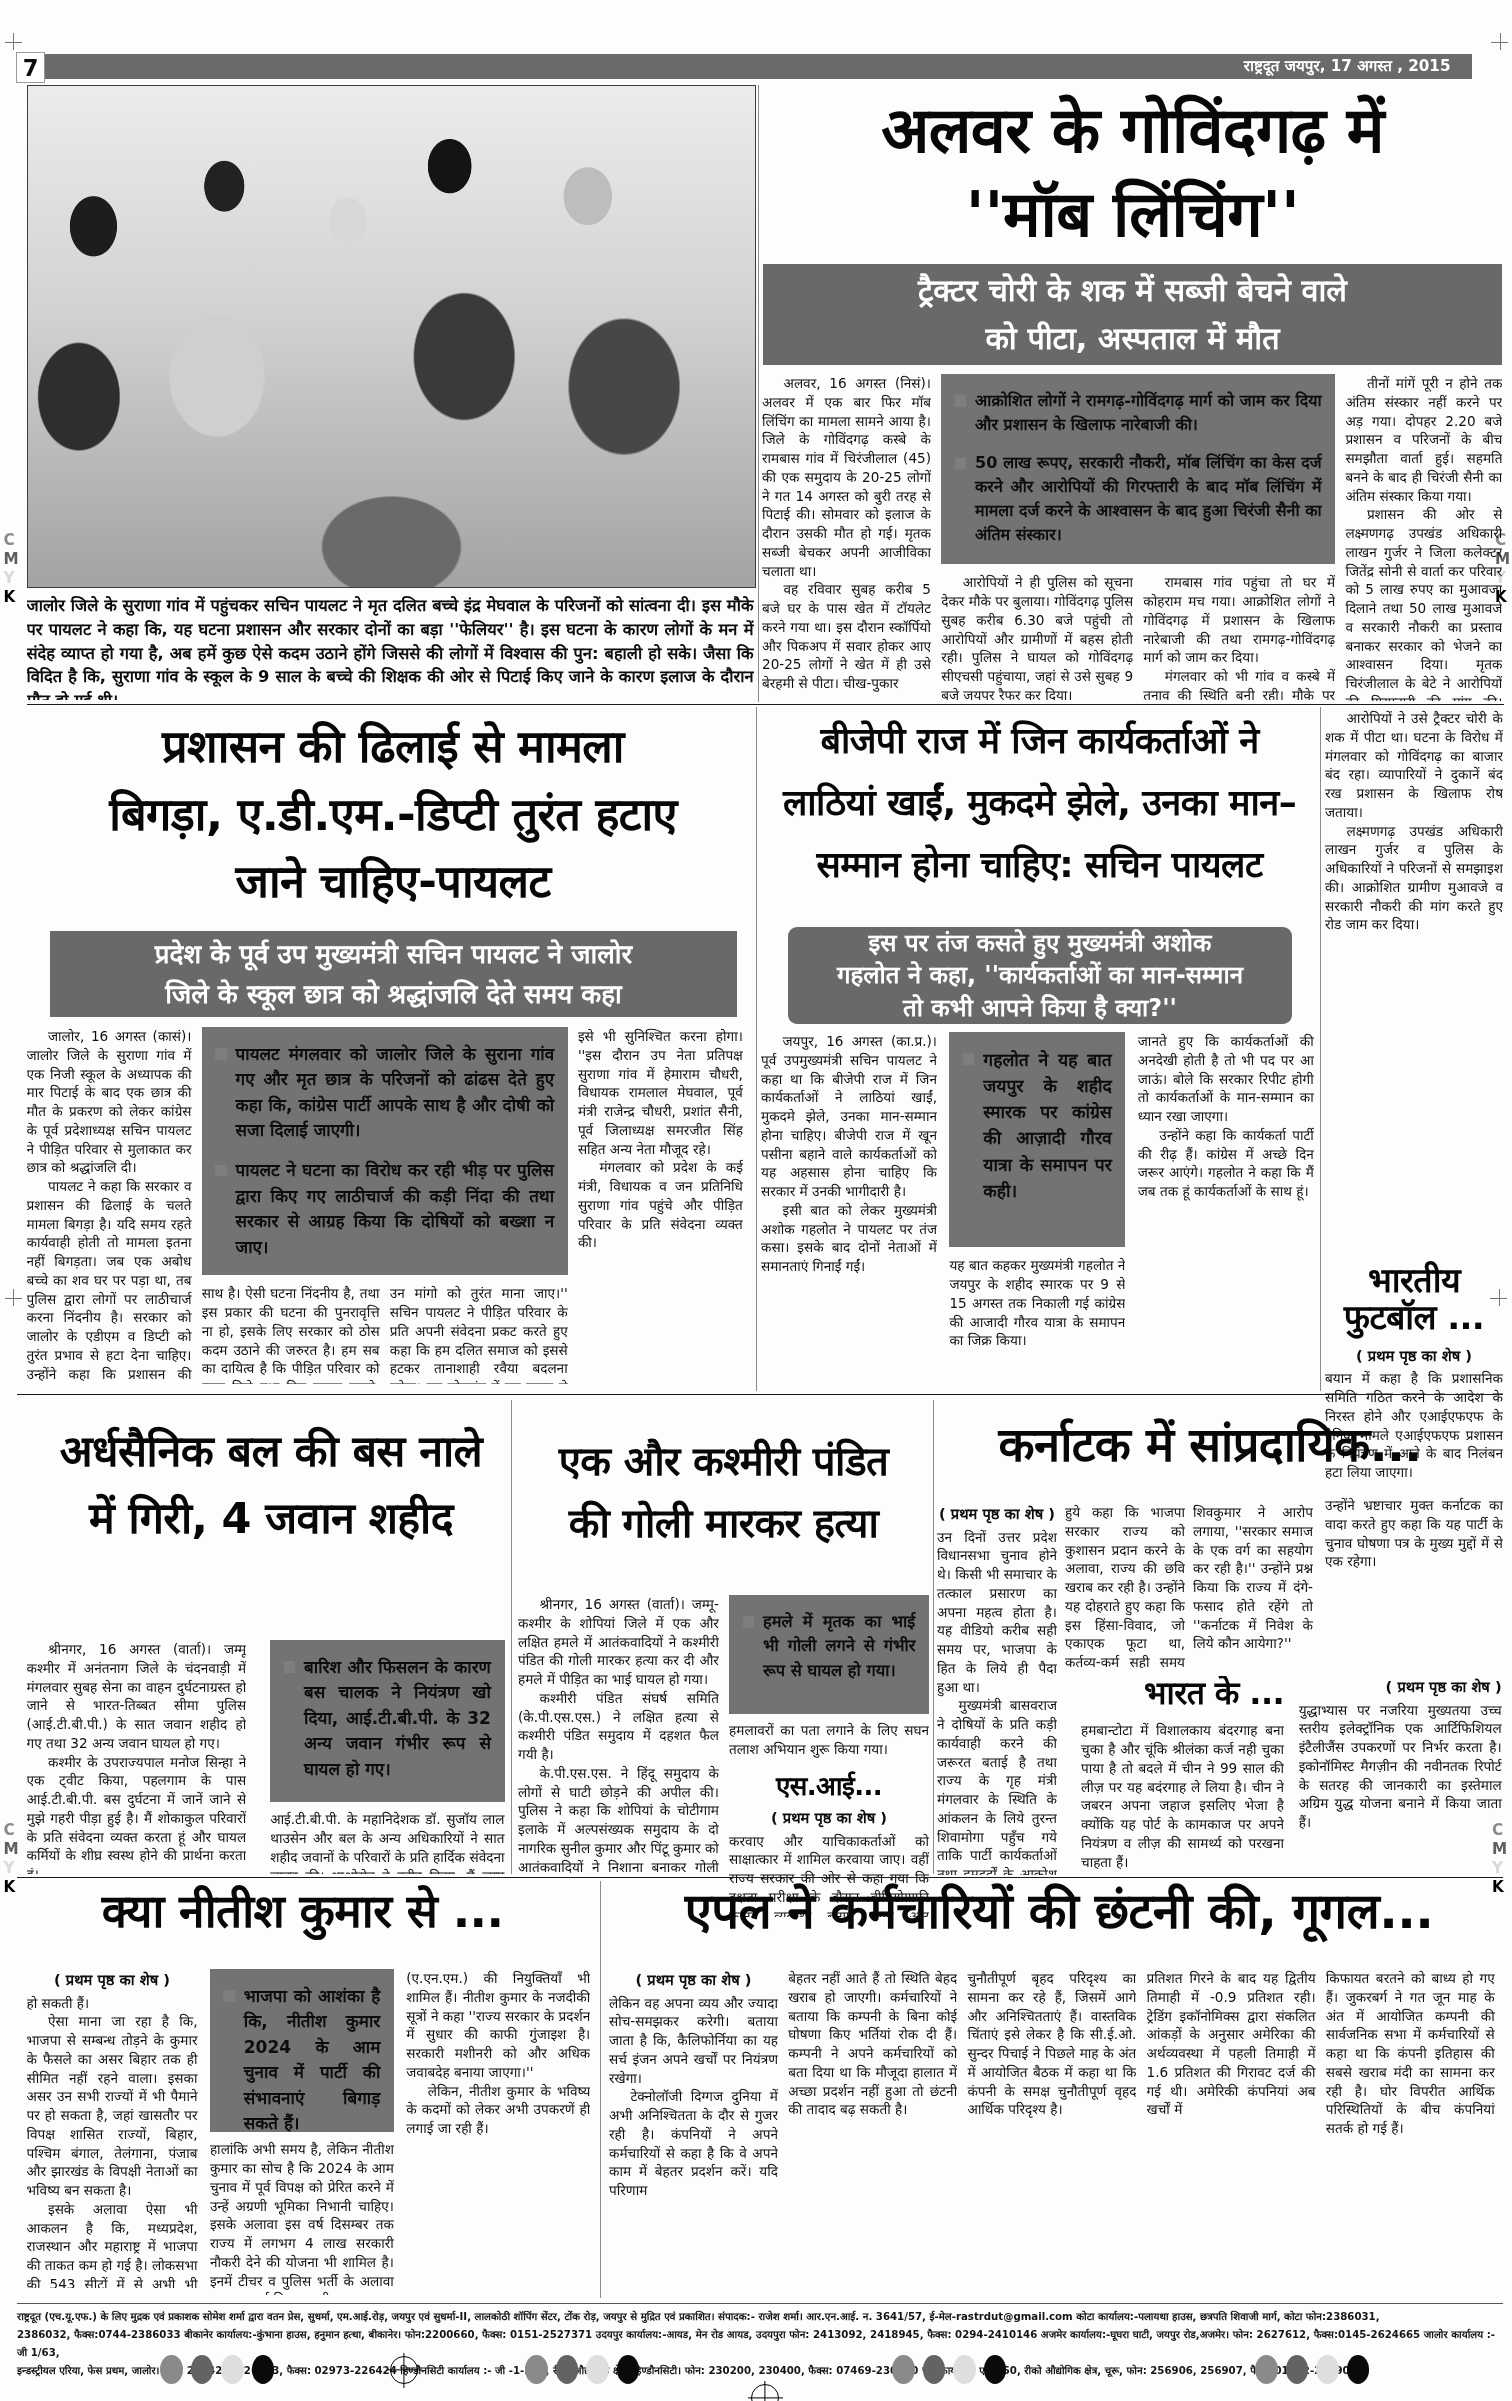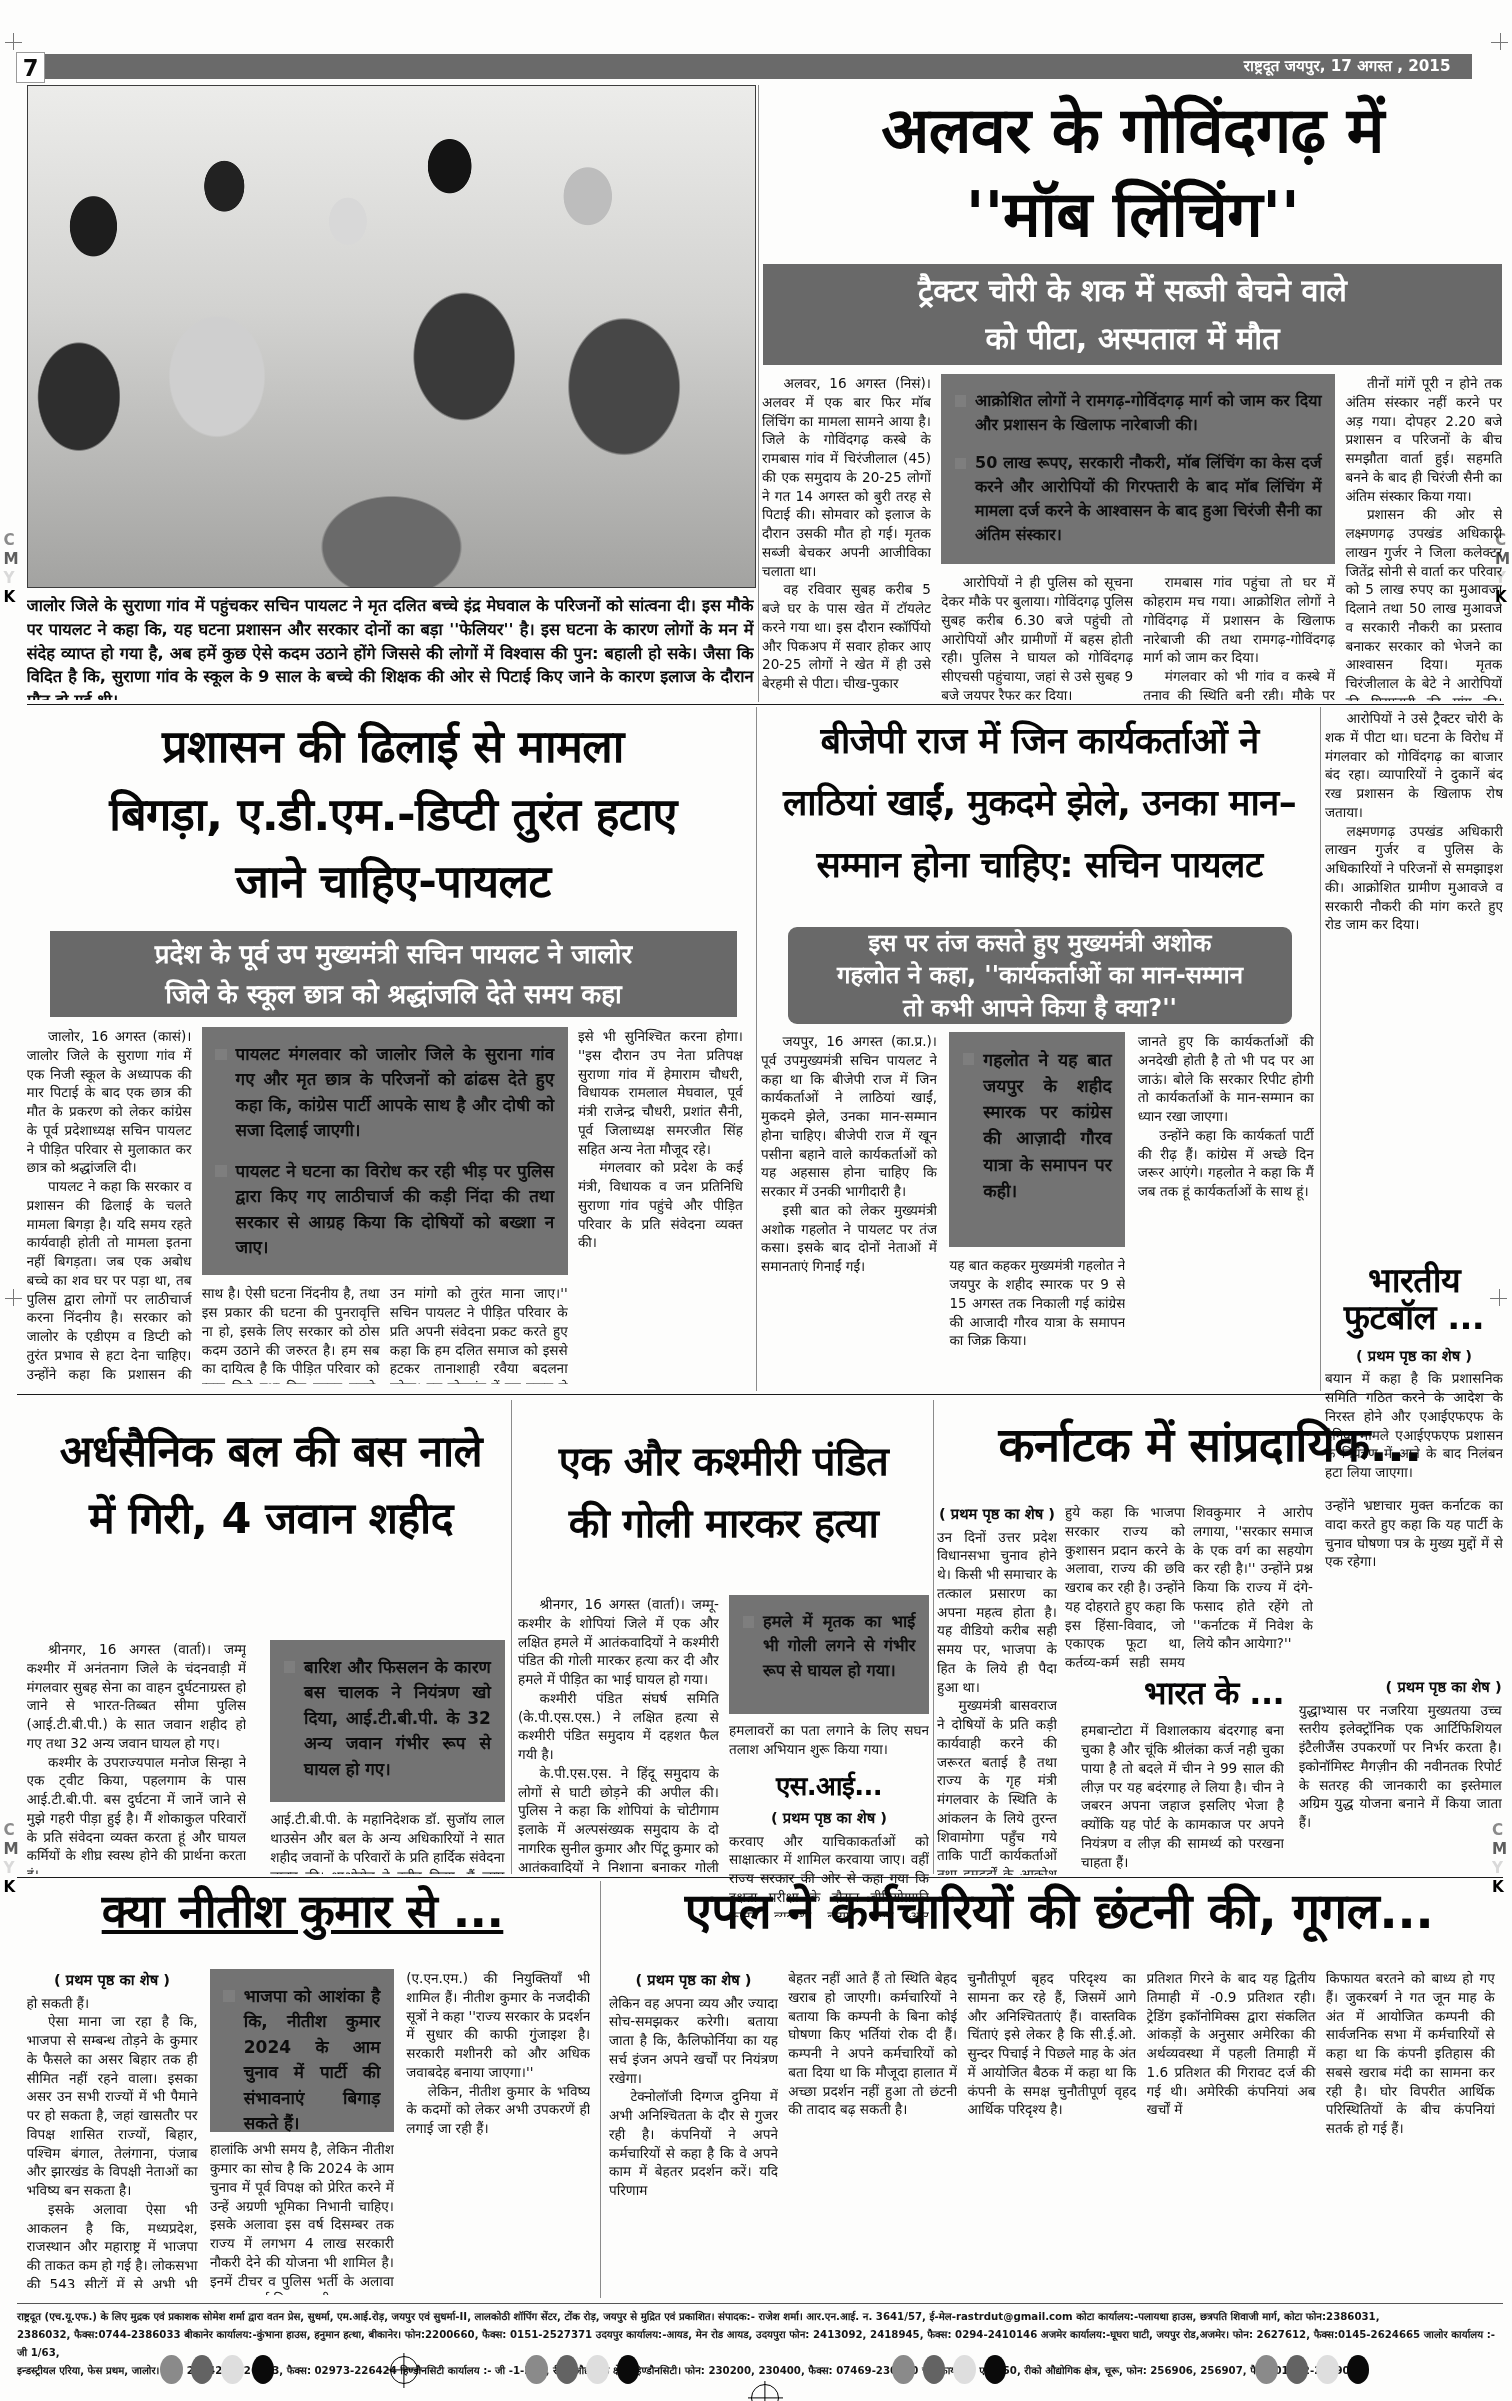--- a/index.html
+++ b/index.html
@@ -152,21 +152,21 @@
   <div class="abs darkbox" style="left:50px;top:931px;width:687px;height:86px;font-size:26px;line-height:1.55;">
     <div>प्रदेश के पूर्व उप मुख्यमंत्री सचिन पायलट ने जालोर</div>
     <div>जिले के स्कूल छात्र को श्रद्धांजलि देते समय कहा</div>
   </div>
   <div class="abs row" style="left:26.5px;top:1027px;width:726px;height:357px;gap:10.2px;">
     <div class="col body" style="width:165px;height:357px;">
       <p>जालोर, 16 अगस्त (कासं)। जालोर जिले के सुराणा गांव में एक निजी स्कूल के अध्यापक की मार पिटाई के बाद एक छात्र की मौत के प्रकरण को लेकर कांग्रेस के पूर्व प्रदेशाध्यक्ष सचिन पायलट ने पीड़ित परिवार से मुलाकात कर छात्र को श्रद्धांजलि दी।</p>
       <p>पायलट ने कहा कि सरकार व प्रशासन की ढिलाई के चलते मामला बिगड़ा है। यदि समय रहते कार्यवाही होती तो मामला इतना नहीं बिगड़ता। जब एक अबोध बच्चे का शव घर पर पड़ा था, तब पुलिस द्वारा लोगों पर लाठीचार्ज करना निंदनीय है। सरकार को जालोर के एडीएम व डिप्टी को तुरंत प्रभाव से हटा देना चाहिए। उन्होंने कहा कि प्रशासन की उदासीनता के चलते इस मामले में ठोस कदम नहीं उठाए तो दलित समाज व पीड़ित परिवार को परेशान किया गया। कांग्रेस पार्टी हमेशा पीड़ित परिवार के साथ है।</p>
     </div>
     <div class="col" style="width:366px;height:357px;">
-      <div class="litebox" style="height:219px;overflow:hidden;justify-content:center;">
+      <div class="litebox" style="height:219px;overflow:hidden;">
         <div class="bullet" style="font-size:17px;">
           <span class="sq"></span>
           <span>पायलट मंगलवार को जालोर जिले के सुराना गांव गए और मृत छात्र के परिजनों को ढांढस देते हुए कहा कि, कांग्रेस पार्टी आपके साथ है और दोषी को सजा दिलाई जाएगी।</span>
         </div>
         <div class="bullet" style="font-size:17px;">
           <span class="sq"></span>
           <span>पायलट ने घटना का विरोध कर रही भीड़ पर पुलिस द्वारा किए गए लाठीचार्ज की कड़ी निंदा की तथा सरकार से आग्रह किया कि दोषियों को बख्शा न जाए।</span>
         </div>
       </div>
       <div class="row" style="gap:10.2px;margin-top:9px;">
@@ -317,21 +317,21 @@
     <div class="col" style="width:203px;">
       <div class="contnote" style="text-align:right;">( प्रथम पृष्ठ का शेष )</div>
       <div class="body col" style="height:169px;">
         <p style="text-indent:0;">युद्धाभ्यास पर नजरिया मुख्यतया उच्च स्तरीय इलेक्ट्रॉनिक एक आर्टिफिशियल इंटैलीजैंस उपकरणों पर निर्भर करता है। इकोनॉमिस्ट मैगज़ीन की नवीनतक रिपोर्ट के सतरह की जानकारी का इस्तेमाल अग्रिम युद्ध योजना बनाने में किया जाता हैं।</p>
       </div>
     </div>
   </div>
 
   <div class="abs hrule" style="left:17px;top:1877px;width:1486px;"></div>
 
-  <div class="abs head" style="left:68px;top:1886px;width:469px;font-size:46px;line-height:1.1;text-decoration:underline;">क्या नीतीश कुमार से ...</div>
+  <div class="abs head" style="left:68px;top:1886px;width:469px;font-size:46px;line-height:1.1;">क्या नीतीश कुमार से ...</div>
   <div class="abs row" style="left:26.5px;top:1969px;width:565px;height:326px;gap:12.4px;">
     <div class="col" style="width:171px;">
       <div class="contnote">( प्रथम पृष्ठ का शेष )</div>
       <div class="body col" style="height:294px;">
         <p style="text-indent:0;">हो सकती हैं।</p>
         <p>ऐसा माना जा रहा है कि, भाजपा से सम्बन्ध तोड़ने के कुमार के फैसले का असर बिहार तक ही सीमित नहीं रहने वाला। इसका असर उन सभी राज्यों में भी पैमाने पर हो सकता है, जहां खासतौर पर विपक्ष शासित राज्यों, बिहार, पश्चिम बंगाल, तेलंगाना, पंजाब और झारखंड के विपक्षी नेताओं का भविष्य बन सकता है।</p>
         <p>इसके अलावा ऐसा भी आकलन है कि, मध्यप्रदेश, राजस्थान और महाराष्ट्र में भाजपा की ताकत कम हो गई है। लोकसभा की 543 सीटों में से अभी भी ज्यादा इन राज्यों में हैं। अपने नए अवतार में कुमार विपक्षी नेता के लिए विचार बदले परें, पर जनतादल (यू)</p>
       </div>
     </div>
     <div class="col" style="width:184px;">

